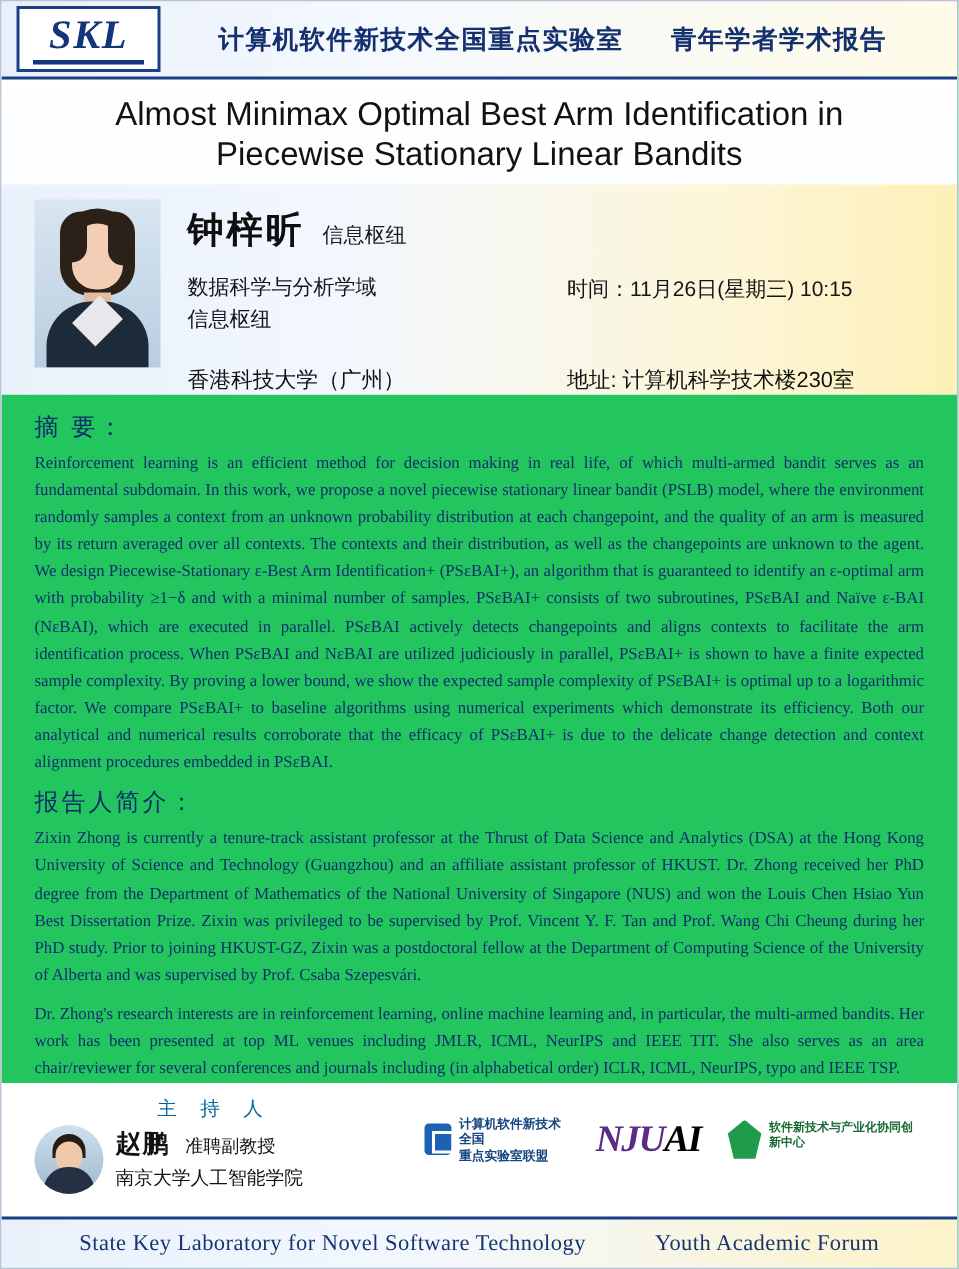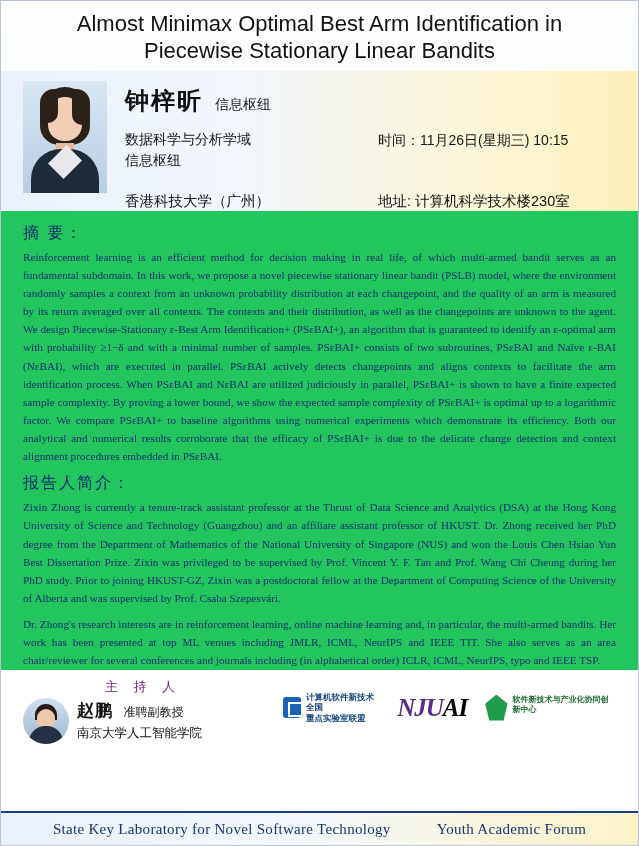--- a/index.html
+++ b/index.html
@@ -217,21 +217,21 @@
     margin-top: 4px;
     padding: 0 22px;
     display: flex;
     align-items: flex-start;
   }
   .host-left { width: 240px; }
   .host-title {
     text-align: center;
     font-size: 13px;
     letter-spacing: 6px;
-    color: #701a75;
+    color: #0369a1;
     margin-bottom: 2px;
   }
   .host-row {
     display: flex;
     align-items: center;
   }
   .host-photo {
     width: 46px; height: 46px;
     border-radius: 50%;
     background: linear-gradient(#cfe0ef, #9fb8cf);
@@ -311,20 +311,30 @@
     font-size: 15px;
     color: #16356f;
     letter-spacing: 0.3px;
   }
 </style>
 </head>
 <body>
 
 <div class="poster">
 
+  <div class="header">
+    <div class="logo">
+      <div class="logo-text">SKL</div>
+      <div class="logo-bar"></div>
+    </div>
+    <div class="header-title">
+      <span>计算机软件新技术全国重点实验室</span>
+      <span class="sub">青年学者学术报告</span>
+    </div>
+  </div>
 
   <div class="title-block">
     <div class="talk-title">Almost Minimax Optimal Best Arm Identification in Piecewise Stationary Linear Bandits</div>
   </div>
 
   <div class="speaker-band">
     <div class="photo">
       <div class="hair"></div>
       <div class="face"></div>
       <div class="hair-front-l"></div>

